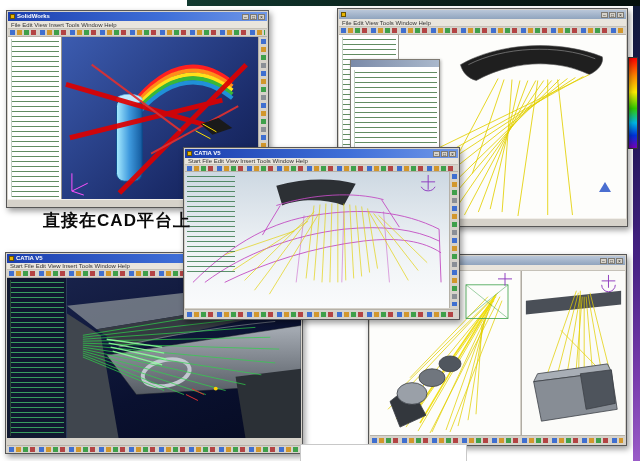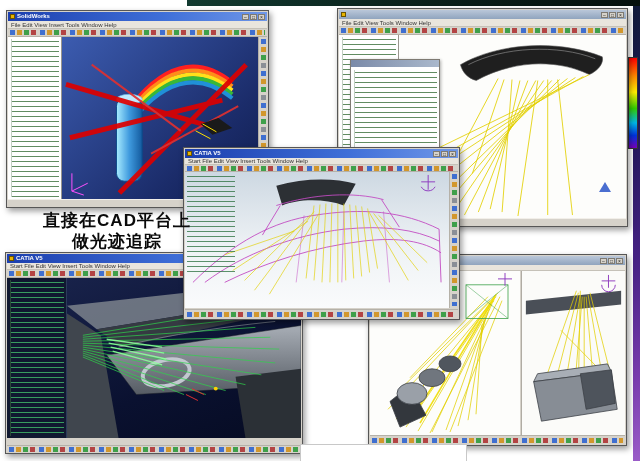--- a/index.html
+++ b/index.html
@@ -373,18 +373,17 @@
         </g>
       </svg>
     </div>
     <div class="btoolbar">
       <div class="hicons"></div>
     </div>
   </div>
 
   <div class="caption">
     <div>直接在CAD平台上</div>
-    <div>做光迹追踪</div>
   </div>
 
   <div class="bottom-box"></div>
 
 </div>
 
 </body></html>

